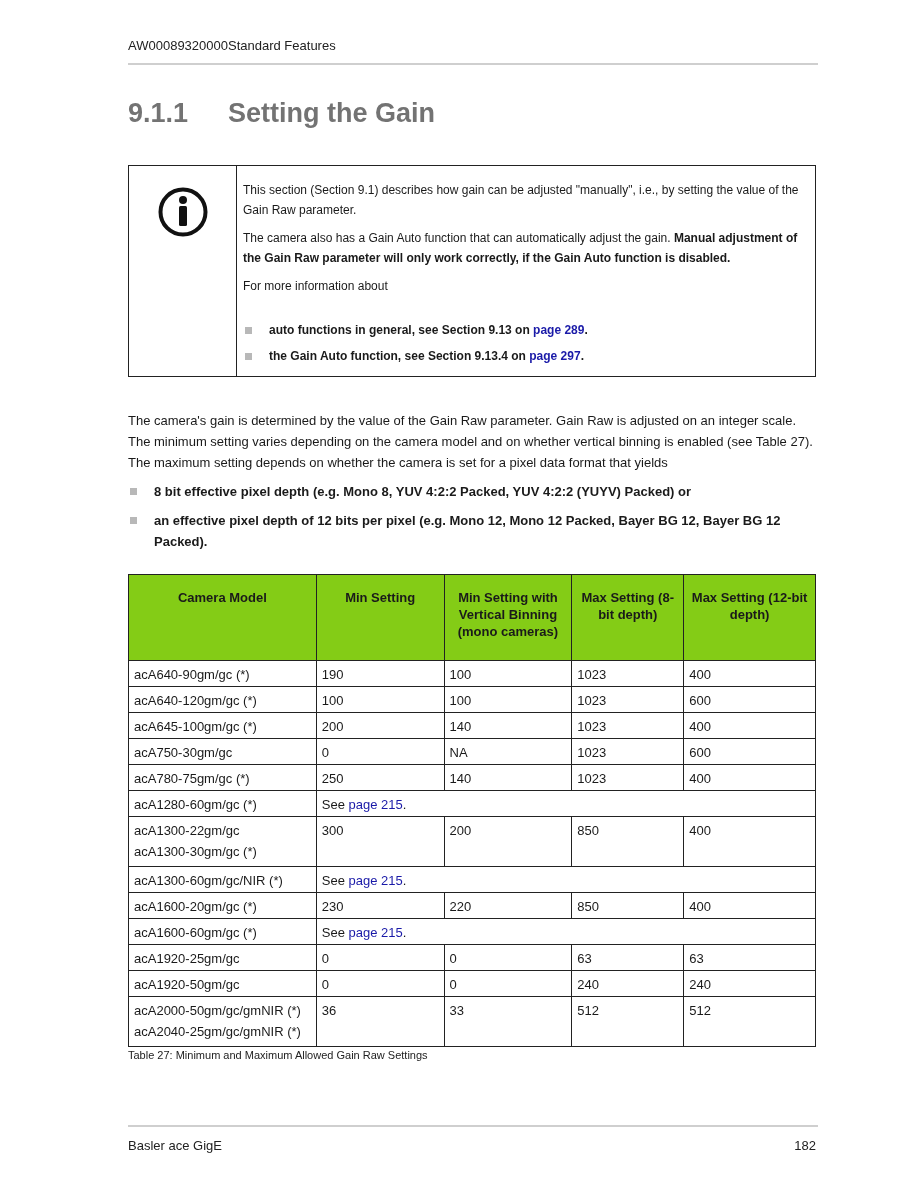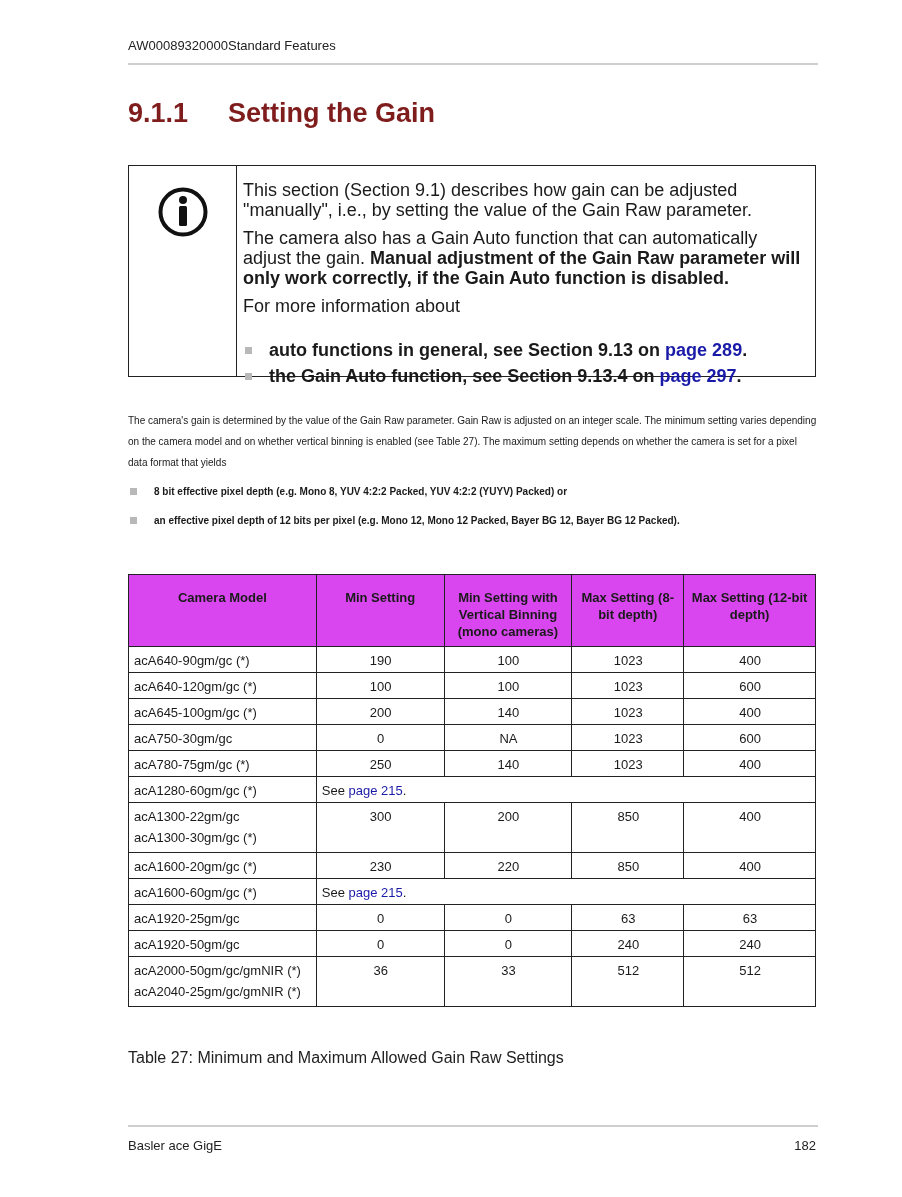--- a/index.html
+++ b/index.html
@@ -1,38 +1,38 @@
 <!DOCTYPE html>
 <html><head>
 <meta charset="utf-8">
 <style>
   html, body { margin:0; padding:0; background:#ffffff; }
   body { width:902px; height:1197px; position:relative; font-family:"Liberation Sans", sans-serif; color:#1a1a1a; overflow:hidden; }
   .hdr { position:absolute; left:128px; right:86px; top:38px; display:flex; font-size:13px; color:#222; }
   .hdr-rule { position:absolute; left:128px; right:84px; top:63px; height:2px; background:#cfcfcf; }
-  .title { position:absolute; left:128px; top:98px; font-size:27px; font-weight:bold; color:#7f1d1d; display:flex; }
+  .title { position:absolute; left:128px; top:98px; font-size:27px; font-weight:bold; color:#737373; display:flex; }
   .title .num { width:100px; }
   .note { position:absolute; left:128px; top:165px; width:688px; height:212px; border:1.5px solid #222; box-sizing:border-box; display:flex; }
   .note .iconcell { width:108px; border-right:1.5px solid #222; display:flex; justify-content:center; padding-top:20px; box-sizing:border-box; }
-  .note .textcell { flex:1; padding:14px 10px 0 6px; font-size:18px; line-height:20px; }
+  .note .textcell { flex:1; padding:14px 10px 0 6px; font-size:12px; line-height:20px; }
   .note p { margin:0 0 8px 0; }
   .bullets { margin:0; padding:0; list-style:none;font-weight:bold; }
   .bullets li { position:relative; padding-left:26px; margin-bottom:6px; }
   .bullets li .sq { position:absolute; left:2px; top:7px; width:7px; height:7px; background:#b8b8b8; }
   .link { color:#1a1aa8; }
-  .body { position:absolute; left:128px; width:690px; top:410px; font-size:10px; line-height:21px; }
+  .body { position:absolute; left:128px; width:690px; top:410px; font-size:13px; line-height:21px; }
   .body p { margin:0 0 8px 0; }
   .body .bullets li { padding-left:26px; margin-bottom:4px;margin-top:8px; }
   table { position:absolute; left:128px; top:574px; width:688px; border-collapse:collapse; font-size:13px; }
   th, td { border:1.5px solid #222; }
-  th { background:#d946ef; font-weight:bold; vertical-align:top; padding:14px 4px 6px 4px; text-align:center; line-height:17px; height:51px; }
+  th { background:#84cc16; font-weight:bold; vertical-align:top; padding:14px 4px 20px 4px; text-align:center; line-height:17px; height:51px; }
   td { height:26px; padding:0 4px 0 5px; vertical-align:top; padding-top:6px; box-sizing:border-box; }
-  td.c { text-align:center; }
+  td.c { }
   td .line2 { display:block; margin-top:6px; }
-  .caption { position:absolute; left:128px; top:1049px; font-size:16px; color:#222; }
+  .caption { position:absolute; left:128px; top:1049px; font-size:11px; color:#222; }
   .ftr-rule { position:absolute; left:128px; right:84px; top:1125px; height:2px; background:#cfcfcf; }
   .ftr { position:absolute; left:128px; right:86px; top:1138px; display:flex; justify-content:space-between; font-size:13px; color:#222; }
 </style>
 </head>
 <body>
 
 <div class="hdr">
   <span>AW00089320000</span>
   <span>Standard Features</span>
 </div>
@@ -128,20 +128,24 @@
         <td colspan="4"><span>See </span><span class="link">page 215</span><span>.</span></td>
       </tr>
       <tr style="height: 50px;">
         <td><span>acA1300-22gm/gc</span><span class="line2">acA1300-30gm/gc (*)</span></td>
         <td class="c">300</td>
         <td class="c">200</td>
         <td class="c">850</td>
         <td class="c">400</td>
       </tr>
       <tr>
+        <td><span>acA1300-60gm/gc/NIR (*)</span></td>
+        <td colspan="4"><span>See </span><span class="link">page 215</span><span>.</span></td>
+      </tr>
+      <tr>
         <td><span>acA1600-20gm/gc (*)</span></td>
         <td class="c">230</td>
         <td class="c">220</td>
         <td class="c">850</td>
         <td class="c">400</td>
       </tr>
       <tr>
         <td><span>acA1600-60gm/gc (*)</span></td>
         <td colspan="4"><span>See </span><span class="link">page 215</span><span>.</span></td>
       </tr>

